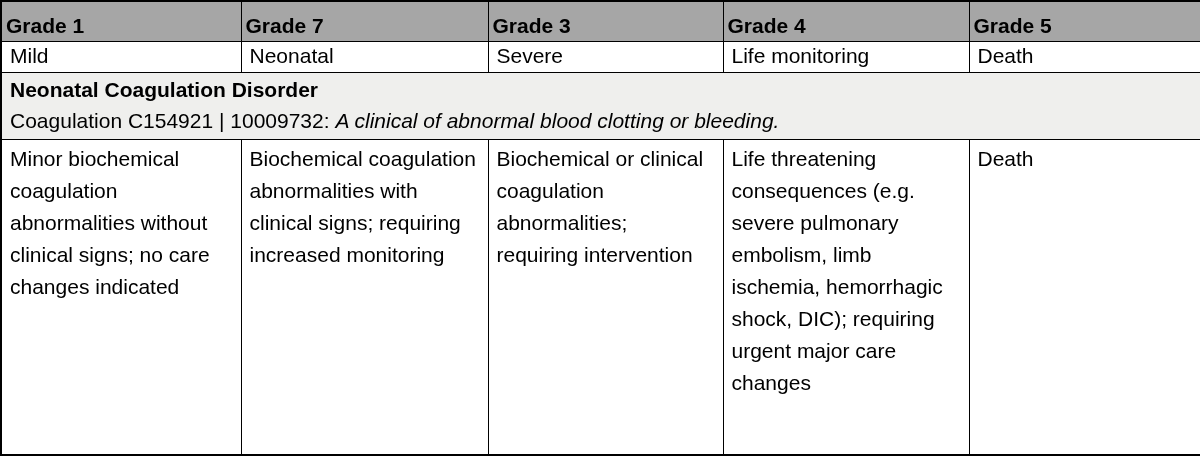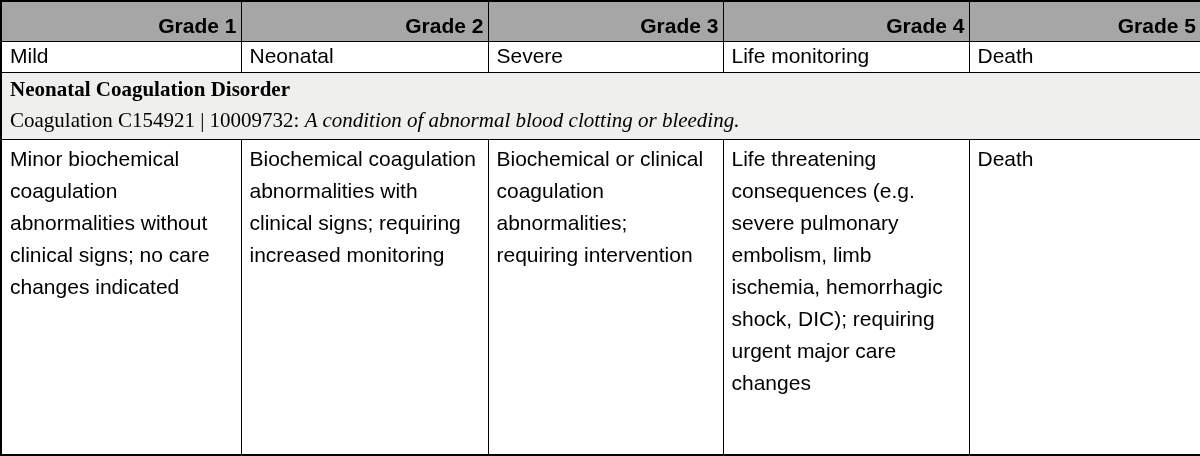--- a/index.html
+++ b/index.html
@@ -26,37 +26,36 @@
   table.grading th, table.grading td{
     border:1px solid var(--border,#000);
     font-size:21px;
     padding:0 8px;
     overflow:hidden;
   }
   tr.row-grade{height:31px;}
   tr.row-grade th{
     background:var(--header-bg,#a6a6a6);
     font-weight:bold;
-    text-align:right;
+    text-align:left;
     vertical-align:middle;
     padding:12px 4px 3px 4px;
   }
   tr.row-severity{height:31px;}
   tr.row-severity td{
     text-align:left;
     vertical-align:middle;
     padding:0 8px 3px 8px;
     background:var(--row-bg,#fff);
   }
   tr.row-term{height:66px;}
   tr.row-term td{
     background:var(--band-bg,#efefed);
     vertical-align:middle;
     padding:1px 12px 3px 8px;
-    font-family:Liberation Serif, serif;
   }
   .term-title{
     font-weight:bold;
     line-height:31px;
     white-space:nowrap;
   }
   .term-definition{
     line-height:31px;
     white-space:nowrap;
   }
@@ -76,38 +75,38 @@
     <colgroup>
       <col style="width:240px">
       <col style="width:247px">
       <col style="width:235px">
       <col style="width:246px">
       <col style="width:232px">
     </colgroup>
     <tbody>
       <tr class="row-grade">
         <th>Grade 1</th>
-        <th>Grade 2</th>
+        <th>Grade 7</th>
         <th>Grade 3</th>
         <th>Grade 4</th>
         <th>Grade 5</th>
       </tr>
       <tr class="row-severity">
         <td>Mild</td>
         <td>Neonatal</td>
         <td>Severe</td>
         <td>Life monitoring</td>
         <td>Death</td>
       </tr>
       <tr class="row-term">
         <td colspan="5">
           <div class="term-title">Neonatal Coagulation Disorder</div>
           <div class="term-definition">
             <span>Coagulation C154921 | 10009732:</span>
-            <span class="ital">A condition of abnormal blood clotting or bleeding.</span>
+            <span class="ital">A clinical of abnormal blood clotting or bleeding.</span>
           </div>
         </td>
       </tr>
       <tr class="row-desc">
         <td>Minor biochemical coagulation abnormalities without clinical signs; no care changes indicated</td>
         <td>Biochemical coagulation abnormalities with clinical signs; requiring increased monitoring</td>
         <td>Biochemical or clinical coagulation abnormalities; requiring intervention</td>
         <td>Life threatening consequences (e.g. severe pulmonary embolism, limb ischemia, hemorrhagic shock, DIC); requiring urgent major care changes</td>
         <td>Death</td>
       </tr>

